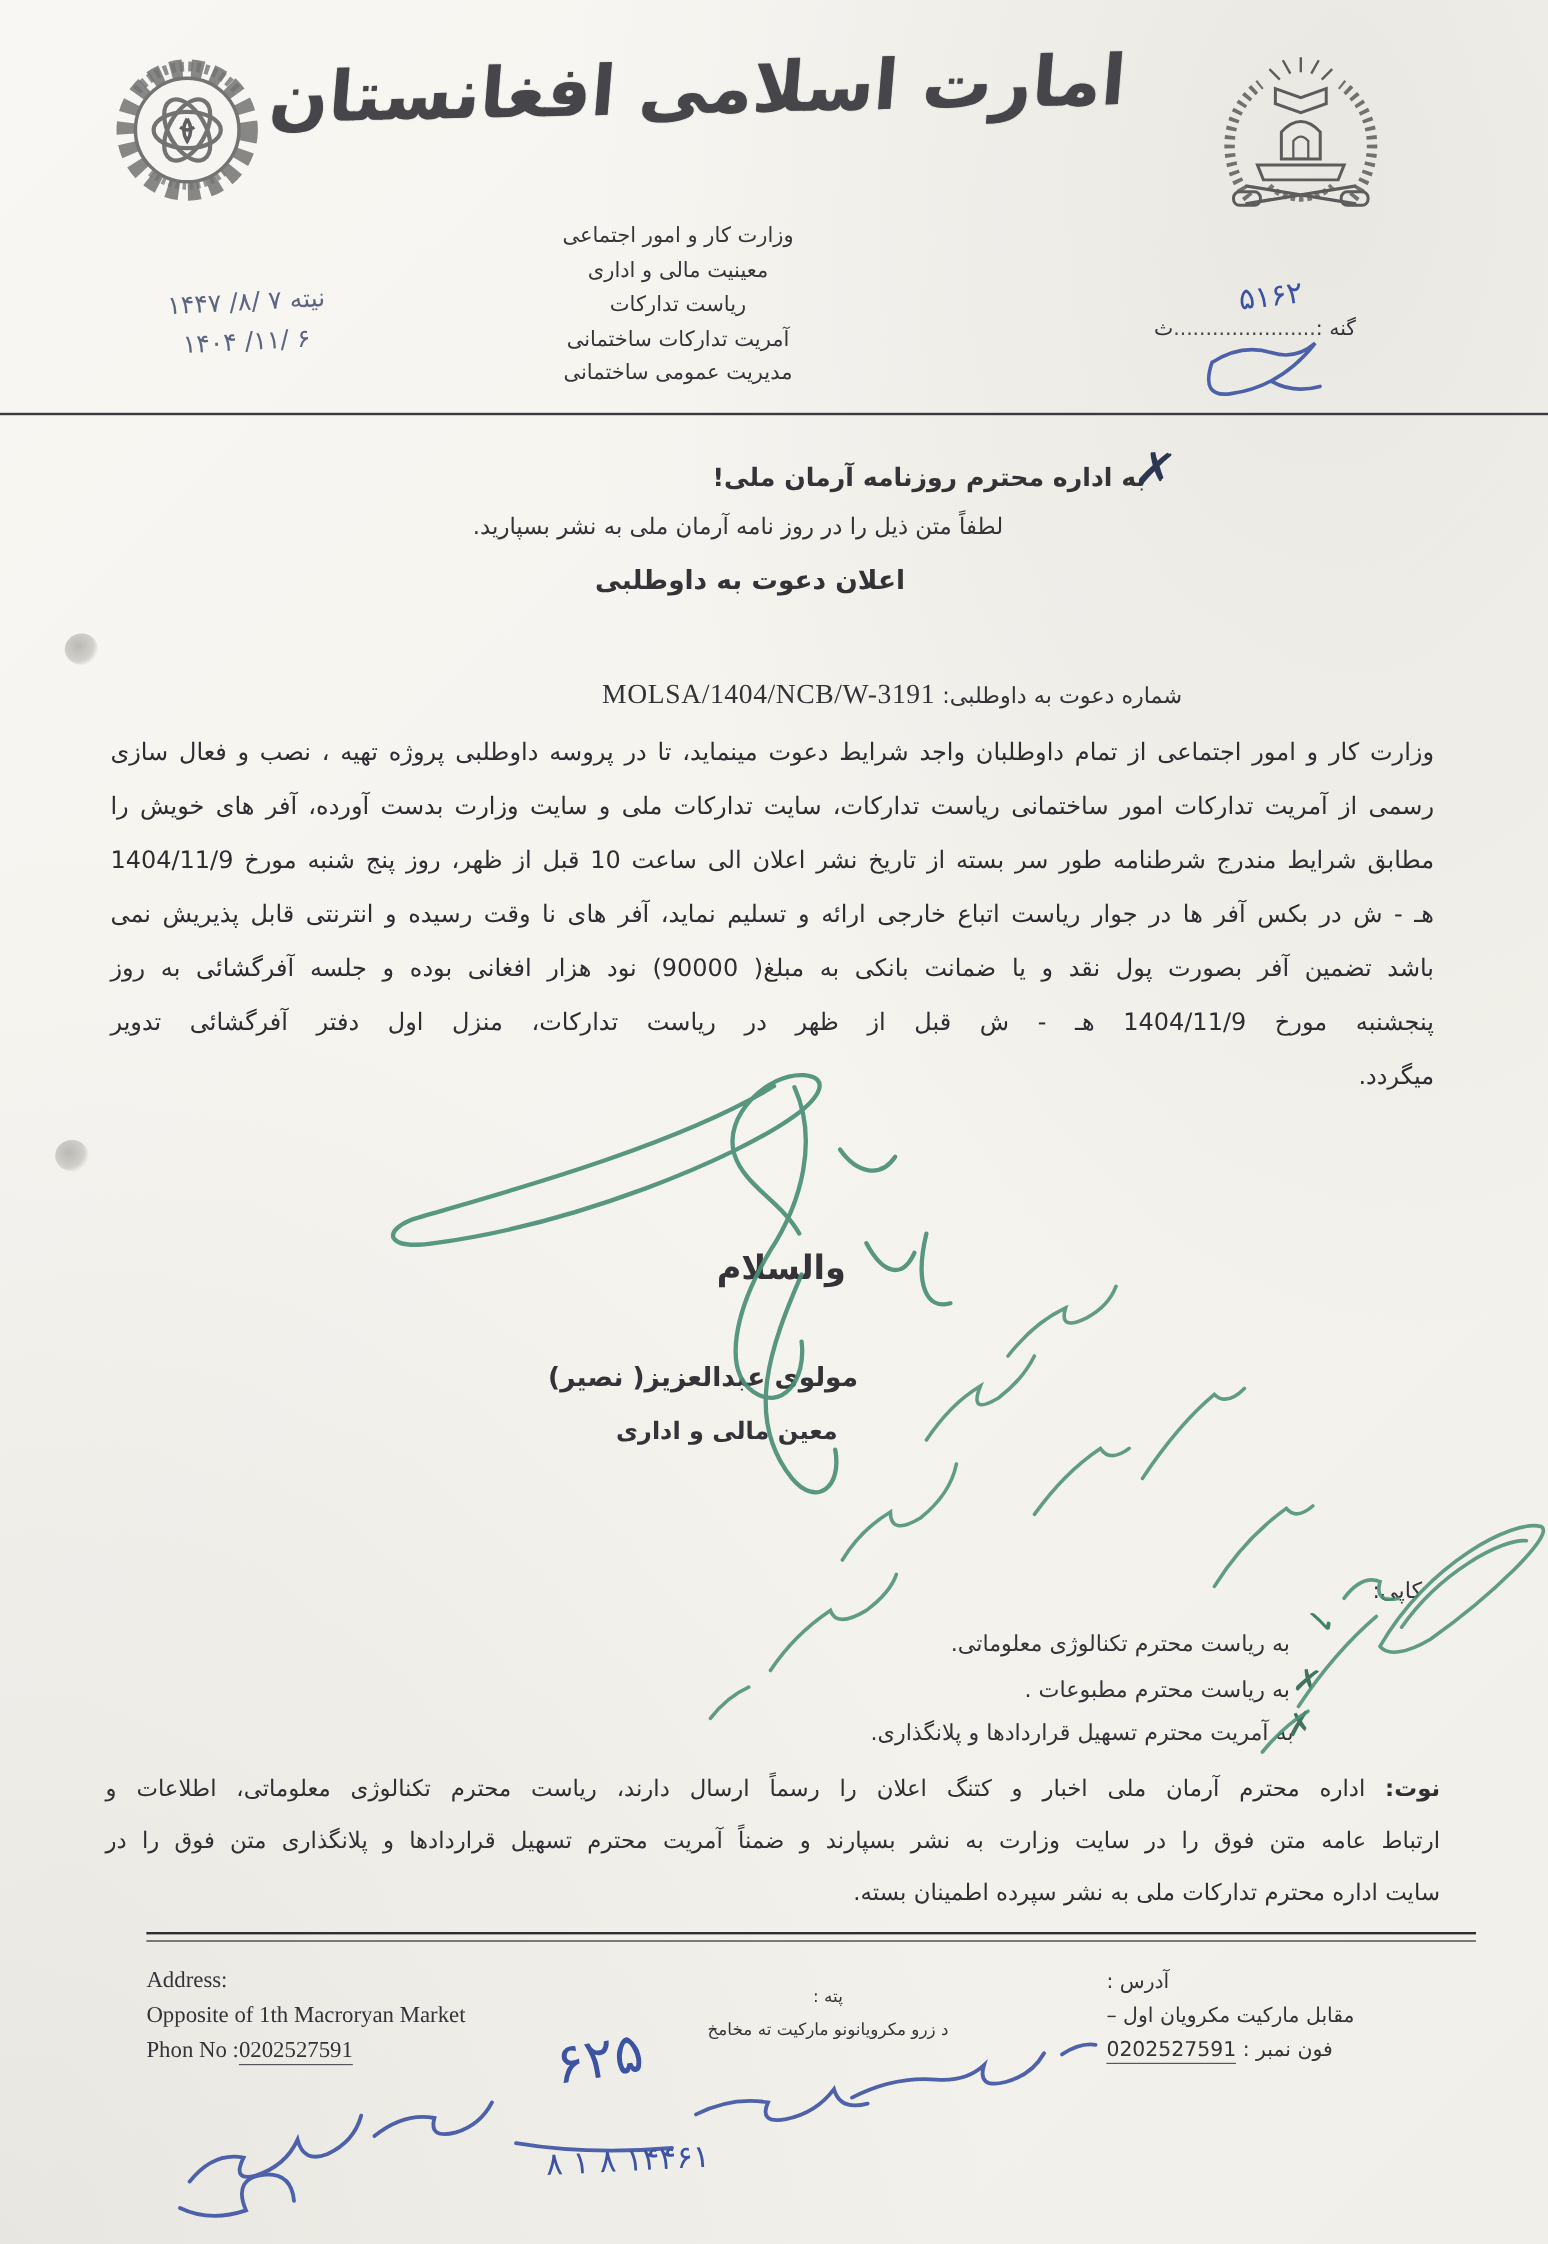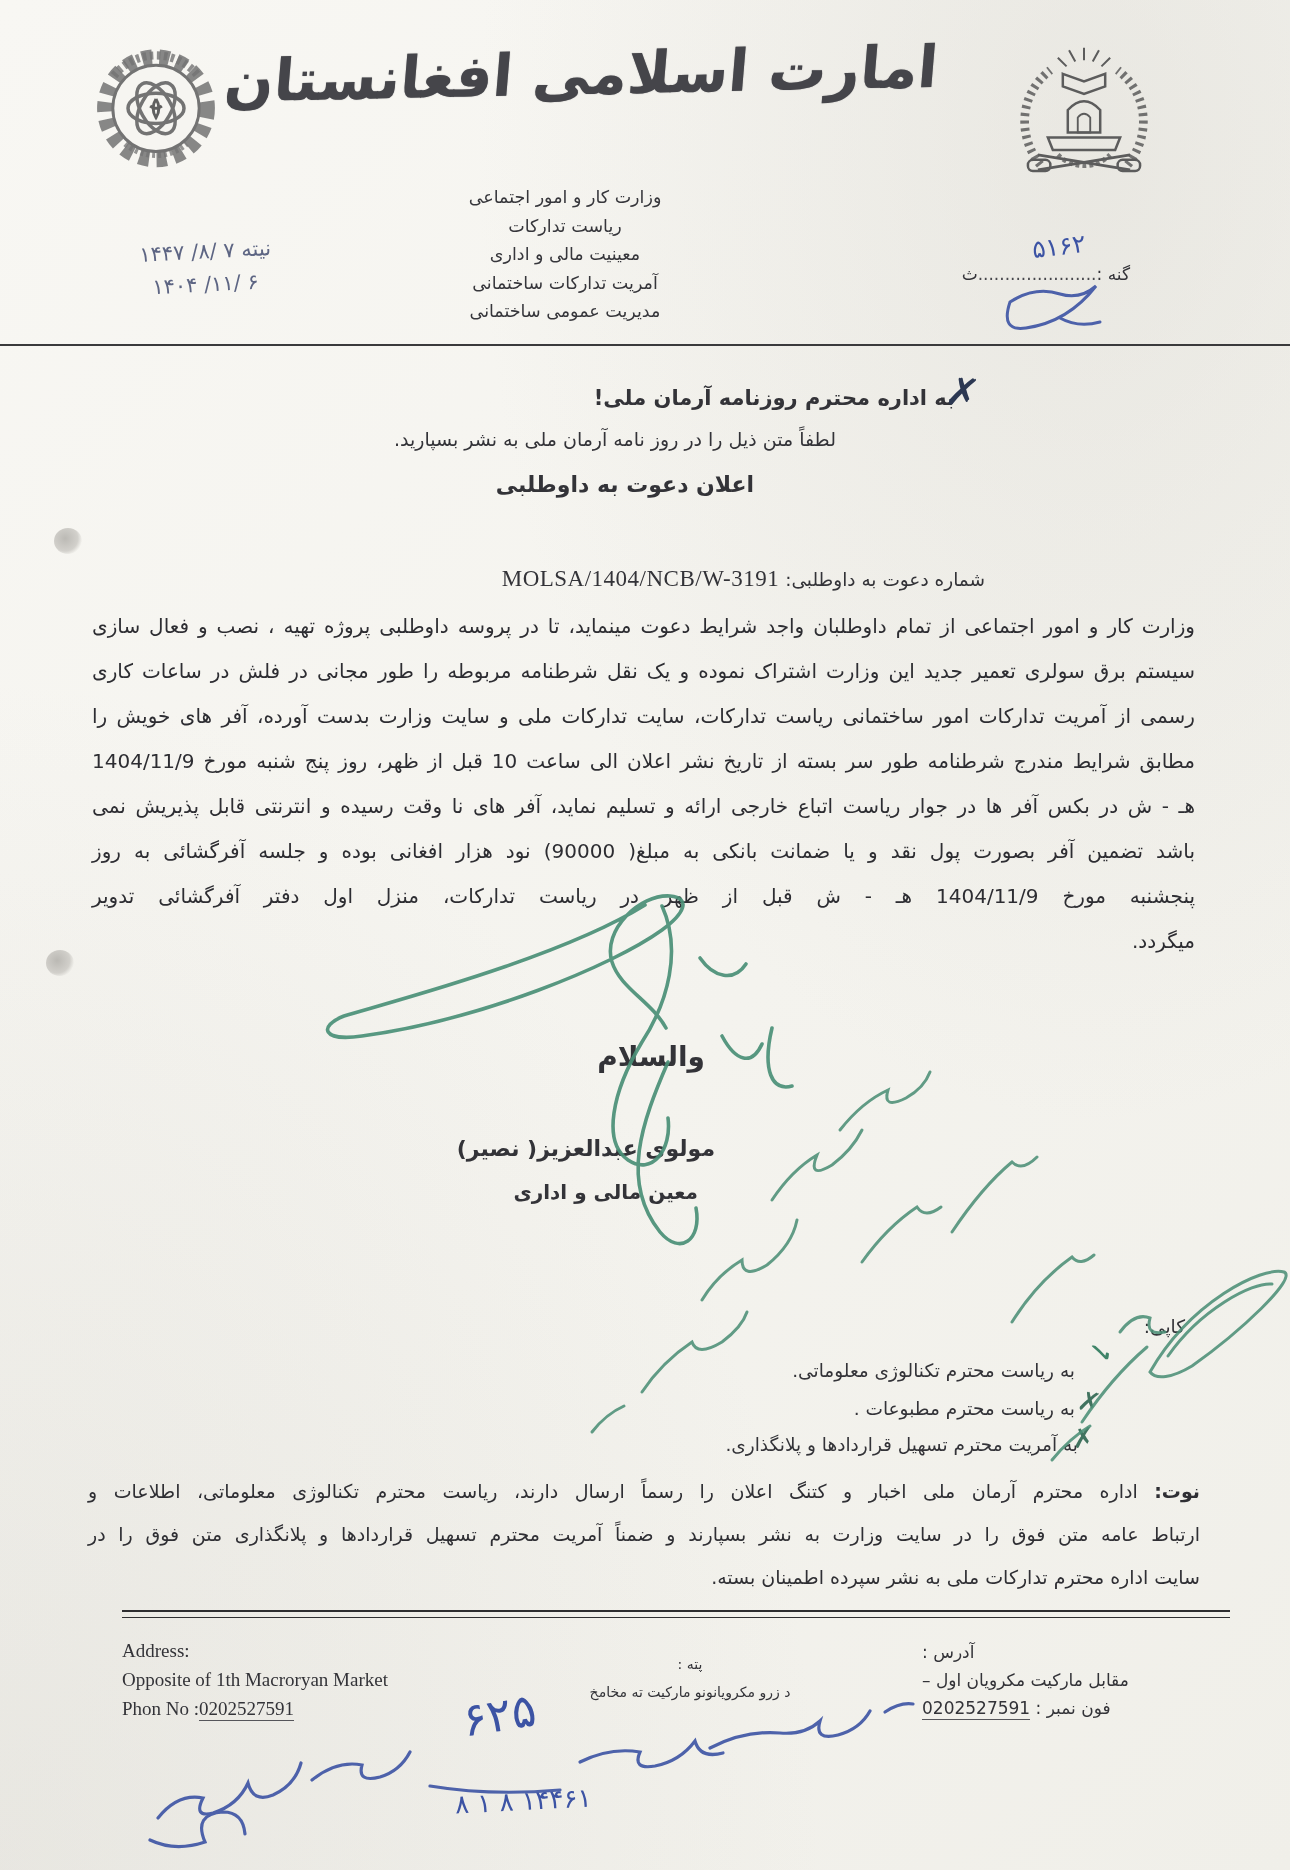--- a/index.html
+++ b/index.html
@@ -73,22 +73,22 @@
         <path d="M44,92 A30,30 0 0 0 86,92" stroke-dasharray="3 2.5" stroke-width="4" opacity=".8"></path>
         <path d="M28,104 L102,92 M28,92 L102,104" stroke-width="2.2"></path>
         <rect x="20" y="96" width="18" height="9" rx="4"></rect>
         <rect x="92" y="96" width="18" height="9" rx="4"></rect>
       </g>
     </svg>
   </div>
 
   <div class="abs rtl center ministry" style="left:350px;top:183px;width:430px;">
     <div>وزارت کار و امور اجتماعی</div>
+    <div>معینیت مالی و اداری</div>
     <div>ریاست تدارکات</div>
-    <div>معینیت مالی و اداری</div>
     <div>آمریت تدارکات ساختمانی</div>
     <div>مدیریت عمومی ساختمانی</div>
   </div>
 
   <div class="abs rtl hand-gray" style="left:42px;top:238px;width:230px;font-size:21px;line-height:33px;transform:rotate(-3deg);">
     <div>نیته ۷ /۸/ ۱۴۴۷</div>
     <div style="padding-right:14px;">۶ /۱۱/ ۱۴۰۴</div>
   </div>
 
   <div class="abs rtl print" style="right:160px;top:264px;font-size:17px;">
@@ -106,21 +106,20 @@
   <div class="abs rtl center bold print" style="left:0;top:472px;width:1250px;font-size:22px;">اعلان دعوت به داوطلبی</div>
 
 
   <div class="abs rtl print" style="right:305px;top:566px;font-size:18.5px;">
     <span>شماره دعوت به داوطلبی:</span>
     <span class="bid-num">MOLSA/1404/NCB/W-3191</span>
   </div>
 
   <div class="abs rtl" style="left:92px;top:604px;width:1103px;font-size:20px;line-height:45px;color:#2d2d32;">
     <div class="body-line">وزارت کار و امور اجتماعی از تمام داوطلبان واجد شرایط دعوت مینماید، تا در پروسه داوطلبی پروژه تهیه ، نصب و فعال سازی</div>
-    <div class="body-line">سیستم برق سولری تعمیر جدید این وزارت اشتراک نموده و یک نقل شرطنامه مربوطه را طور مجانی در فلش در ساعات کاری</div>
     <div class="body-line">رسمی از آمریت تدارکات امور ساختمانی ریاست تدارکات، سایت تدارکات ملی و سایت وزارت بدست آورده، آفر های خویش را</div>
     <div class="body-line">مطابق شرایط مندرج شرطنامه طور سر بسته از تاریخ نشر اعلان الی ساعت 10 قبل از ظهر، روز پنج شنبه مورخ 1404/11/9</div>
     <div class="body-line">هـ - ش در بکس آفر ها در جوار ریاست اتباع خارجی ارائه و تسلیم نماید، آفر های نا وقت رسیده و انترنتی قابل پذیریش نمی</div>
     <div class="body-line">باشد تضمین آفر بصورت پول نقد و یا  ضمانت بانکی  به مبلغ( 90000) نود هزار افغانی بوده و جلسه آفرگشائی به روز</div>
     <div class="body-line">پنجشنبه مورخ 1404/11/9 هـ - ش قبل از ظهر در ریاست تدارکات، منزل اول دفتر آفرگشائی تدویر</div>
     <div class="body-line last">میگردد.</div>
   </div>
 
   <div class="abs rtl bold print" style="right:585px;top:1040px;font-size:28px;">والسلام</div>
   <div class="abs rtl bold print" style="right:575px;top:1136px;font-size:22px;">مولوی عبدالعزیز( نصیر)</div>

